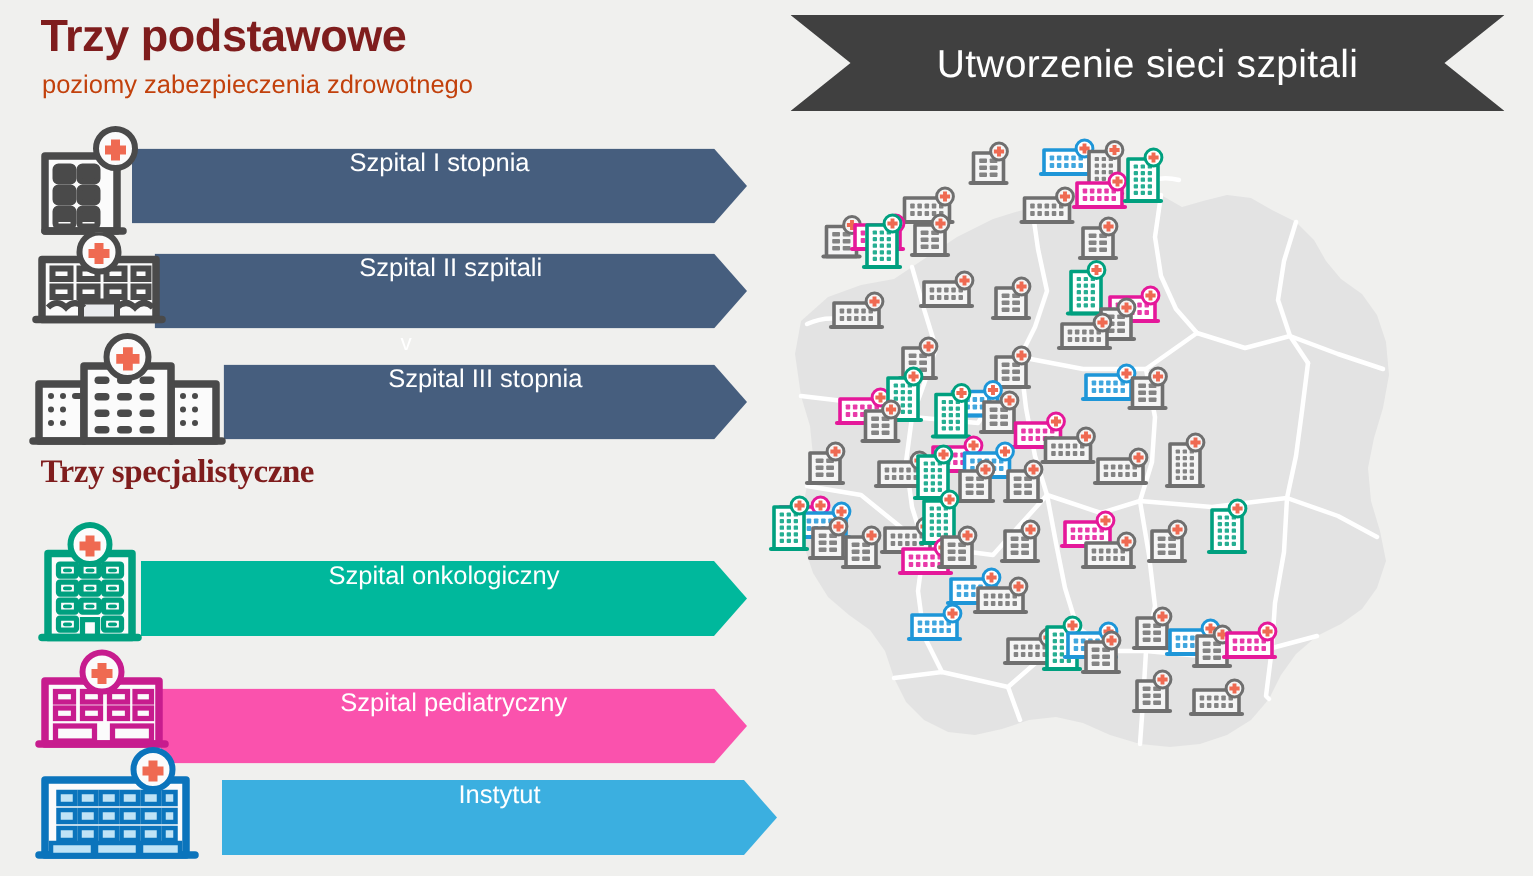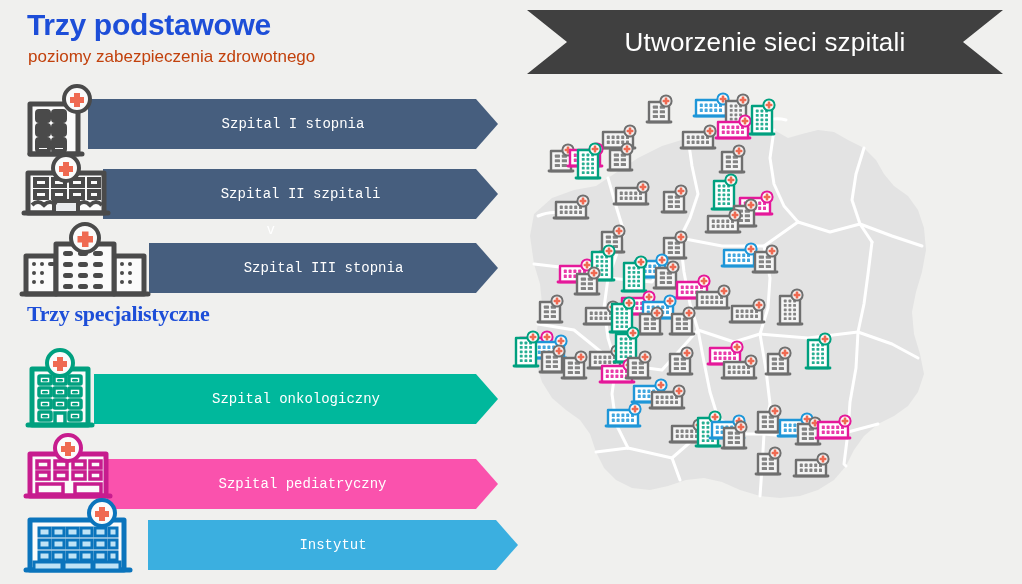--- a/index.html
+++ b/index.html
@@ -18,44 +18,43 @@
 
   
   #left-panel {
     position: absolute; left: 0; top: 0;
     width: 512px; height: 584px;
   }
 
   .heading-main {
     position: absolute;
     font-weight: bold;
-    color: #1d4ed8;
+    color: #7f1d1d;
     letter-spacing: -0.3px;
     white-space: nowrap;
   }
   #title-basic { left: 27px; top: 8px; font-size: 30px; }
   #subtitle-basic {
     position: absolute; left: 28px; top: 47px;
     font-size: 17px; color: #c2410c; white-space: nowrap;
   }
   #title-spec { left: 27px; top: 301px; font-size: 22px; font-family: Liberation Serif, serif; }
   .row-icon {
     position: absolute;
     z-index: 3;
   }
   .bar {
     position: absolute;
     display: flex;
-    align-items: center;
+    align-items: flex-start;
     justify-content: center;
     color: #ffffff;
-    font-size: 14px;
+    font-size: 17px;
     z-index: 2;
     clip-path: polygon(0 0, calc(100% - 22px) 0, 100% 50%, calc(100% - 22px) 100%, 0 100%);
-    font-family: Liberation Mono, monospace;
   }
   .bar-label { pointer-events: none; }
   #bar1 { left: 88px; top: 99px; width: 410px; height: 50px; background: #465E7E; }
   #bar2 { left: 103px; top: 169px; width: 395px; height: 50px; background: #465E7E; }
   #bar3 { left: 149px; top: 243px; width: 349px; height: 50px; background: #465E7E; }
 
   
   #chevron-v {
     position: absolute; left: 267px; top: 221px;
     color: #ffffff; font-size: 15px; line-height: 1;

